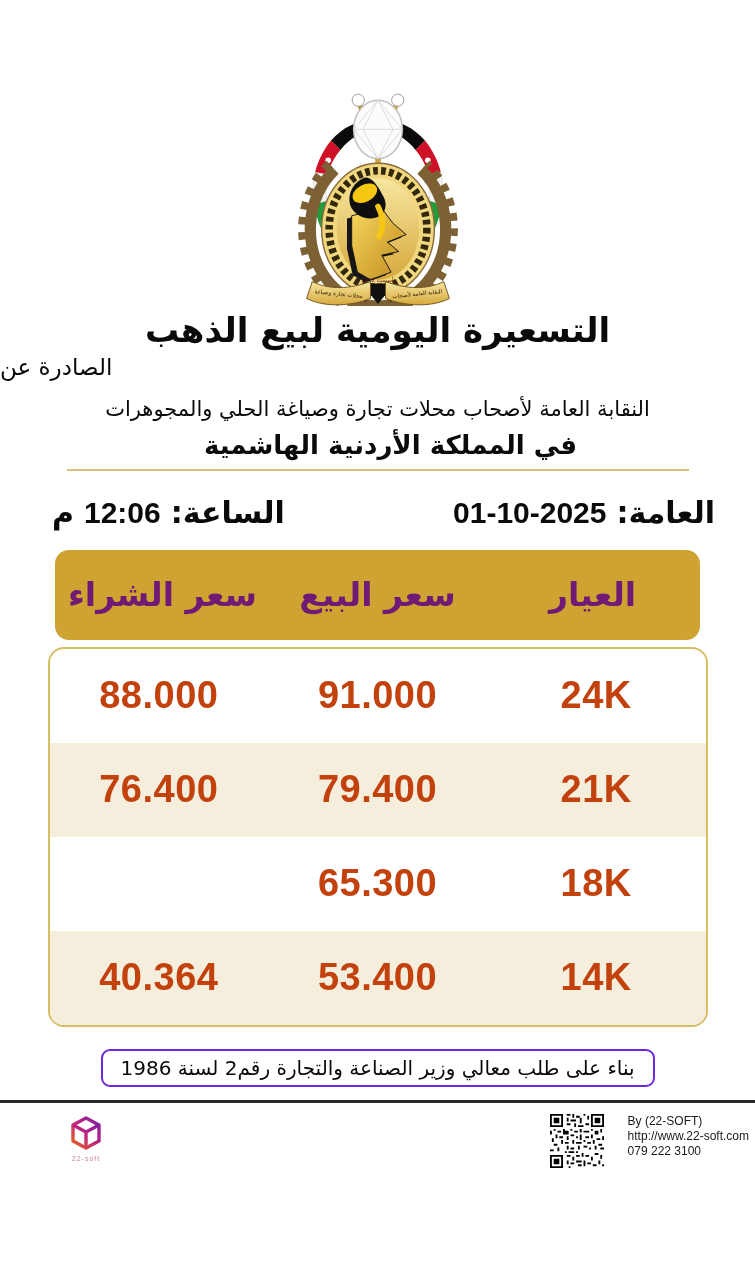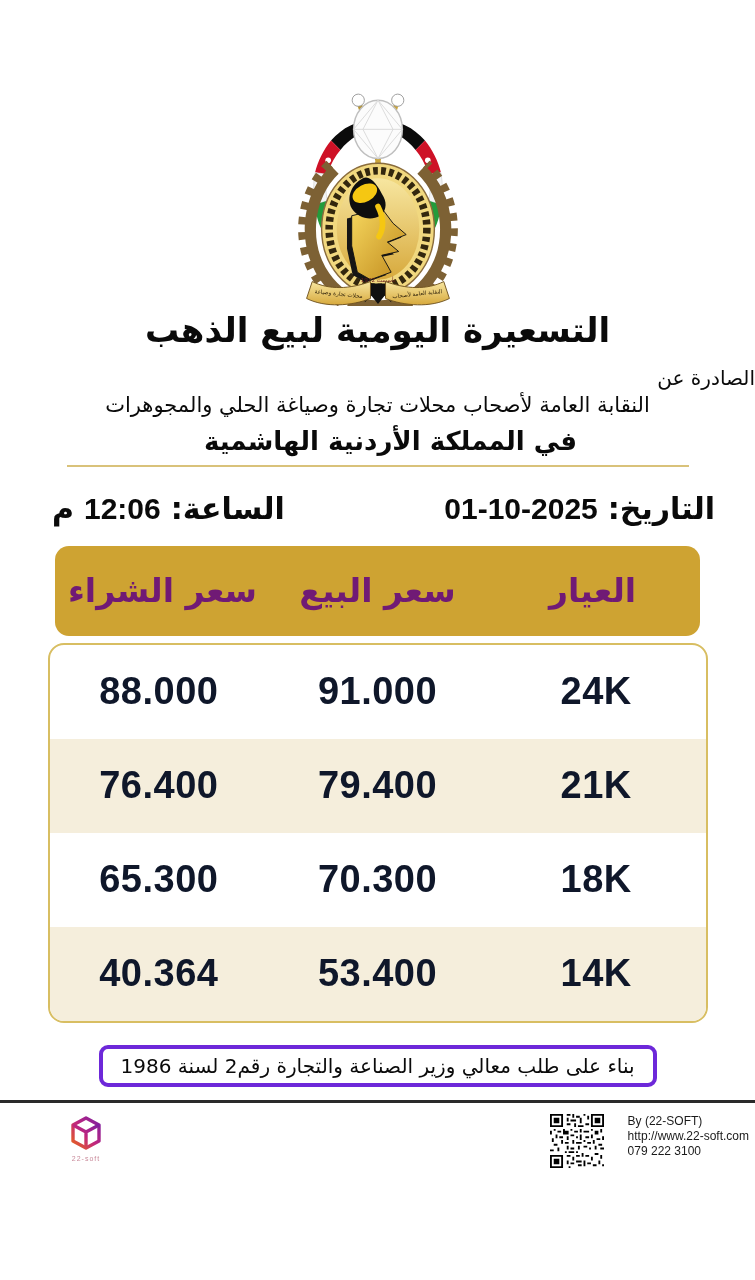--- a/index.html
+++ b/index.html
@@ -3,39 +3,39 @@
 <meta charset="utf-8">
 <style>
   html,body{margin:0;padding:0;}
   body{
     width:755px;height:1280px;background:#ffffff;position:relative;overflow:hidden;
     font-family:"DejaVu Sans","Liberation Sans",sans-serif;color:#0a0a0a;
   }
   .logo-wrap{display:flex;justify-content:center;padding-top:88px;}
   .emblem{width:200px;height:218px;}
   .title{direction:rtl;text-align:center;font-size:34px;font-weight:bold;margin-top:2px;line-height:1.35;}
-  .issued{direction:rtl;text-align:right;font-size:20px;margin-top:12px;}
-  .syndicate{direction:rtl;text-align:center;font-size:21px;margin-top:3px;}
+  .issued{direction:rtl;text-align:left;font-size:23px;}
+  .syndicate{direction:rtl;text-align:center;font-size:21px;margin-top:17px;}
   .kingdom{direction:rtl;text-align:center;font-size:26px;font-weight:600;margin-top:9px;padding-left:26px;}
   .gold-rule{width:622px;height:2px;background:#D9C27A;margin:9px auto 0;}
   .date-row{direction:rtl;display:flex;justify-content:space-between;align-items:baseline;
     padding:0 40px 0 52px;margin-top:24px;font-size:30px;font-weight:bold;}
   .dt-group{display:flex;gap:10px;align-items:baseline;white-space:nowrap;}
   .num{direction:ltr;unicode-bidi:embed;font-family:"Liberation Sans","DejaVu Sans",sans-serif;}
   .price-header{margin:20px auto 0;width:645px;height:90px;background:#CEA332;border-radius:14px;
     direction:rtl;display:grid;grid-template-columns:1fr 1fr 1fr;align-items:center;}
   .price-header .cell{text-align:center;font-size:33px;font-weight:bold;color:#701a75;}
   .price-body{margin:7px auto 0;width:656px;border:2px solid #D8BE62;border-radius:16px;
     overflow:hidden;direction:rtl;background:#fff;}
   .price-row{display:grid;grid-template-columns:1fr 1fr 1fr;height:94px;align-items:center;}
   .price-row.alt{background:#F5EEDC;}
-  .price-row .cell{text-align:center;font-size:38px;font-weight:bold;color:#0f172a;
+  .price-row .cell{text-align:center;font-size:38px;font-weight:bold;color:#c2410c;
     font-family:"Liberation Sans","DejaVu Sans",sans-serif;letter-spacing:0.5px;}
   .footnote-wrap{display:flex;justify-content:center;margin-top:22px;}
-  .footnote-box{direction:rtl;border:4px solid #6d28d9;border-radius:9px;padding:5px 18px;
+  .footnote-box{direction:rtl;border:2px solid #6d28d9;border-radius:9px;padding:5px 18px;
     font-size:20px;text-align:center;max-width:560px;}
   .divider{margin-top:13px;width:755px;height:3px;background:#2a2a2a;}
   .bottom-strip{display:flex;justify-content:space-between;align-items:flex-start;padding:11px 6px 0 58px;}
   .cube-block{display:flex;flex-direction:column;align-items:center;width:56px;}
   .cube-caption{font-size:7px;color:#c98a9a;letter-spacing:1px;margin-top:1px;
     font-family:"Liberation Sans",sans-serif;}
   .credits{display:flex;gap:24px;align-items:flex-start;}
   .qr{width:54px;height:54px;}
   .credit-text{font-size:12px;line-height:15px;color:#1a1a1a;direction:ltr;text-align:left;
     font-family:"Liberation Sans","DejaVu Sans",sans-serif;}
@@ -117,21 +117,21 @@
 </div>
 
 <div class="title">التسعيرة اليومية لبيع الذهب</div>
 <div class="issued">الصادرة عن</div>
 <div class="syndicate">النقابة العامة لأصحاب محلات تجارة وصياغة الحلي والمجوهرات</div>
 <div class="kingdom">في المملكة الأردنية الهاشمية</div>
 <div class="gold-rule"></div>
 
 <div class="date-row">
   <div class="dt-group">
-    <span>التاريخ:</span>
+    <span>العامة:</span>
     <span class="num">01-10-2025</span>
   </div>
   <div class="dt-group">
     <span>الساعة:</span>
     <span class="num">12:06</span>
     <span>م</span>
   </div>
 </div>
 
 <div class="price-header">
@@ -146,21 +146,20 @@
     <div class="cell">91.000</div>
     <div class="cell">88.000</div>
   </div>
   <div class="price-row alt">
     <div class="cell">21K</div>
     <div class="cell">79.400</div>
     <div class="cell">76.400</div>
   </div>
   <div class="price-row">
     <div class="cell">18K</div>
-    <div class="cell">70.300</div>
     <div class="cell">65.300</div>
   </div>
   <div class="price-row alt">
     <div class="cell">14K</div>
     <div class="cell">53.400</div>
     <div class="cell">40.364</div>
   </div>
 </div>
 
 <div class="footnote-wrap">

